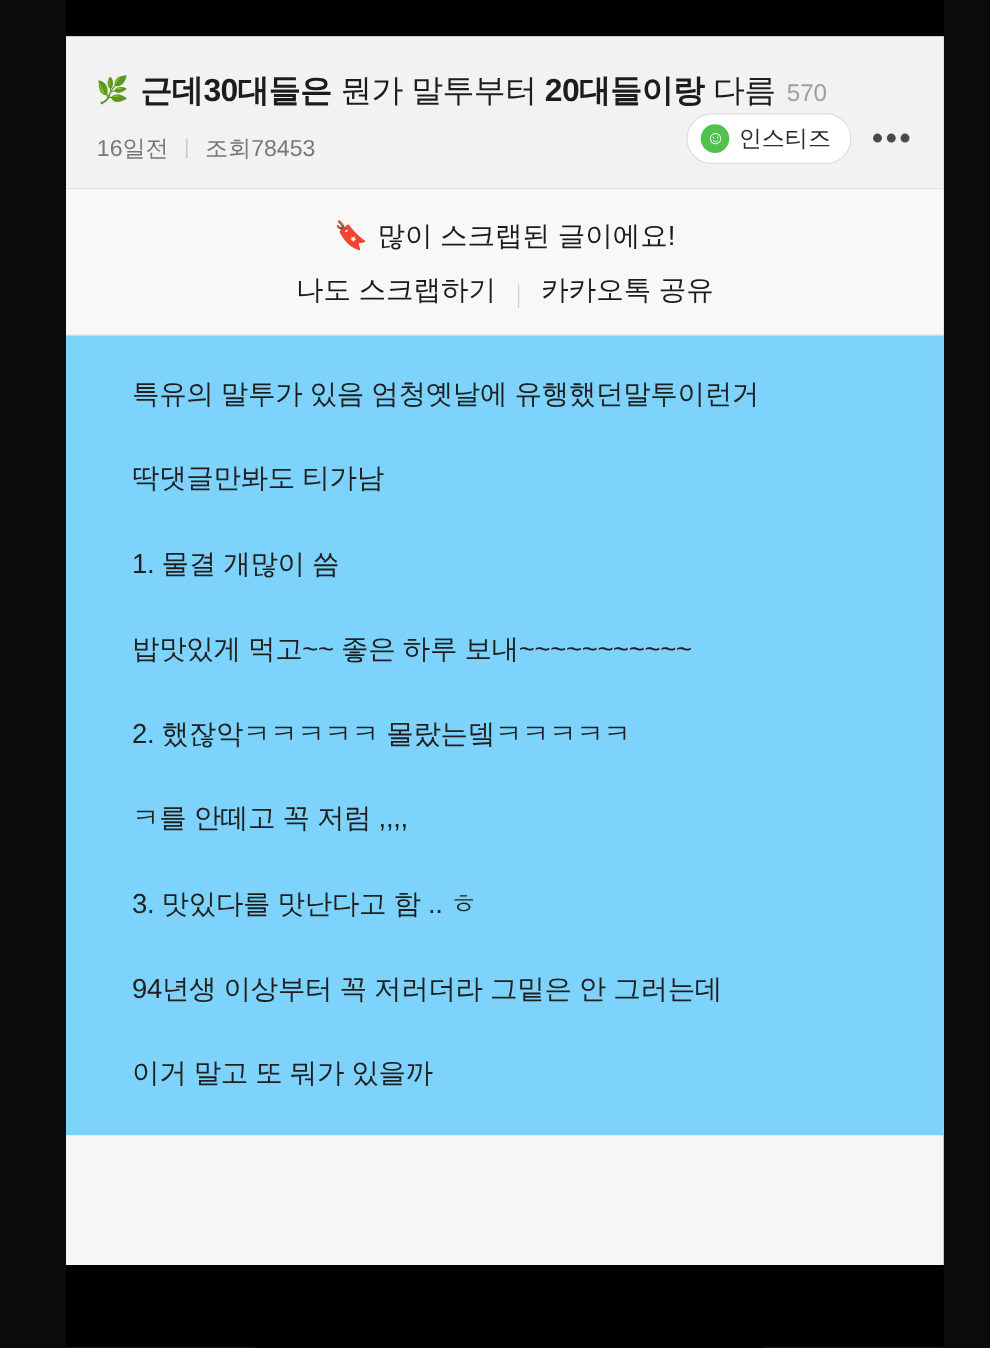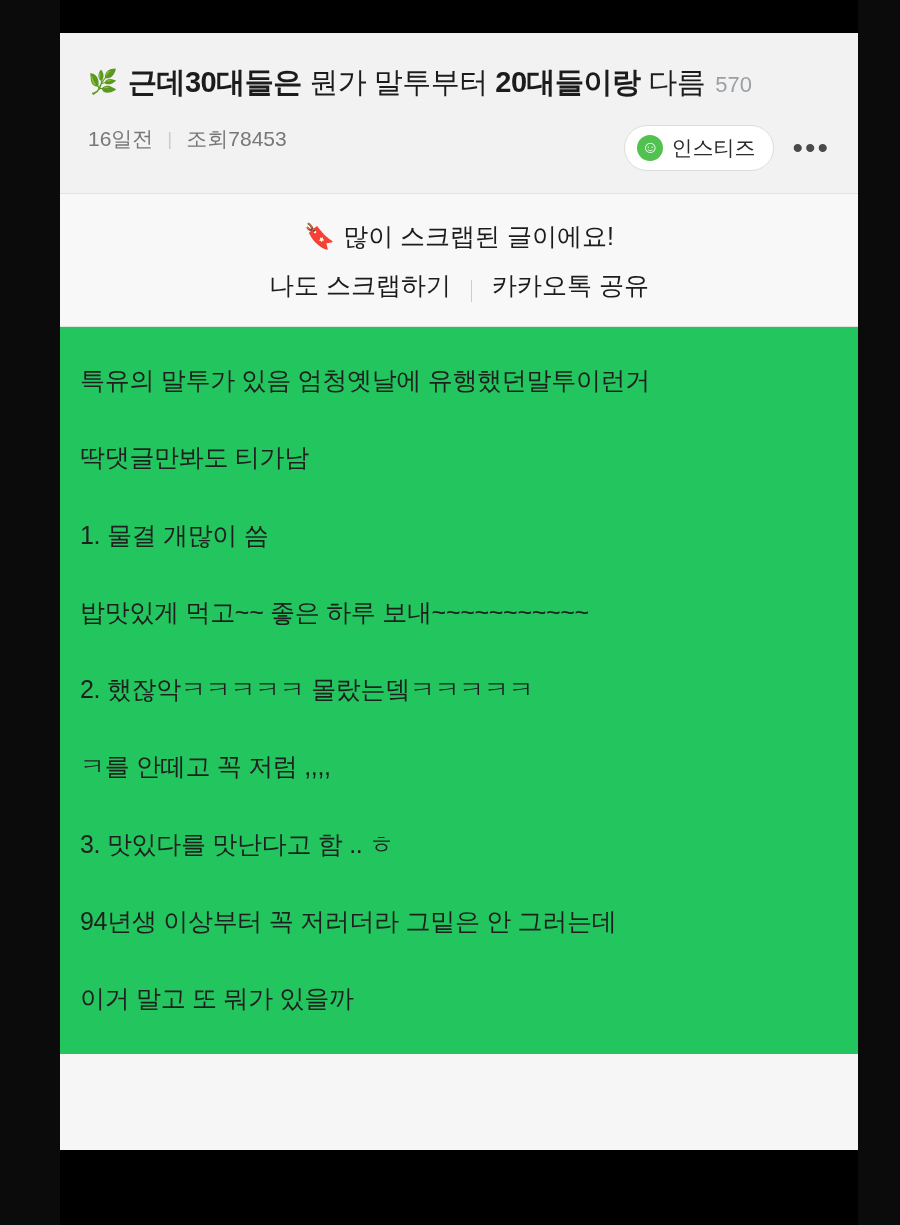--- a/index.html
+++ b/index.html
@@ -68,22 +68,21 @@
     font-weight: 400;
     text-align: center;
   }
   .comment-count {
     font-size: 22px;
     color: #9aa0a6;
     font-weight: 400;
   }
   .meta-row {
     display: flex;
-    align-items: flex-start;
-    margin-top: 22px;
+    align-items: flex-end;
     padding-bottom: 22px;
   }
   .meta-left {
     display: flex;
     align-items: center;
     font-size: 21px;
     color: #777777;
     gap: 14px;
   }
   .meta-sep {
@@ -152,22 +151,22 @@
     justify-content: center;
     gap: 20px;
   }
   .vdiv {
     display: inline-block;
     width: 1px;
     height: 22px;
     background: #cccccc;
   }
   .body {
-    background: #22c55e;
-    padding: 38px 48px 40px 20px;
+    background: #7dd3fc;
+    padding: 38px 48px 40px 60px;
   }
   .body p {
     margin: 0 0 46px 0;
     font-size: 25px;
     line-height: 1.25;
     color: #1f1f1f;
     font-weight: 500;
     letter-spacing: -0.3px;
   }
   .body p:last-child {

